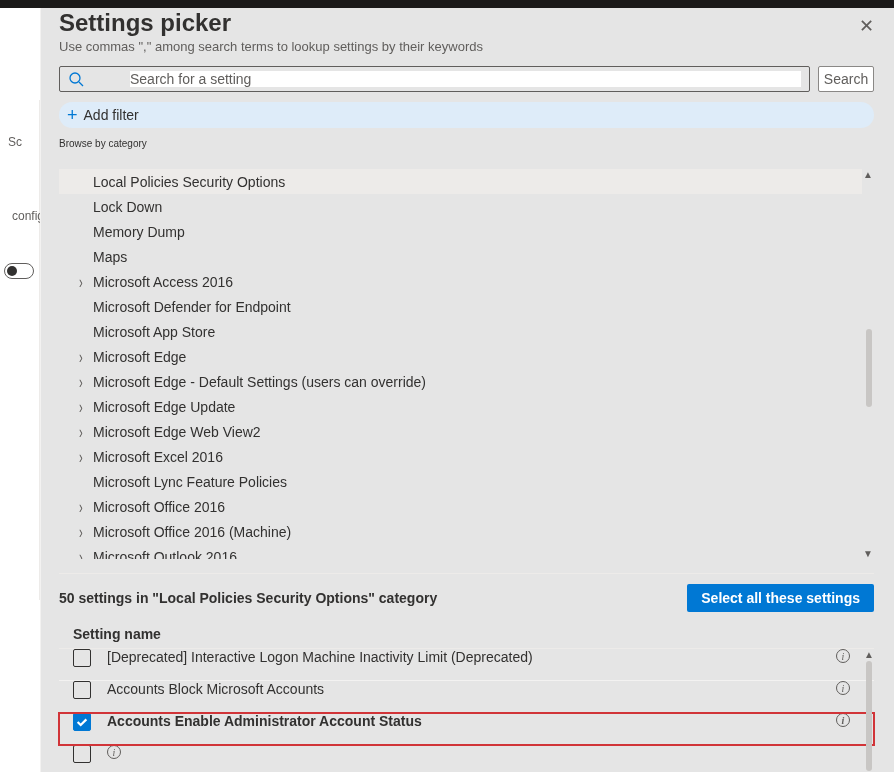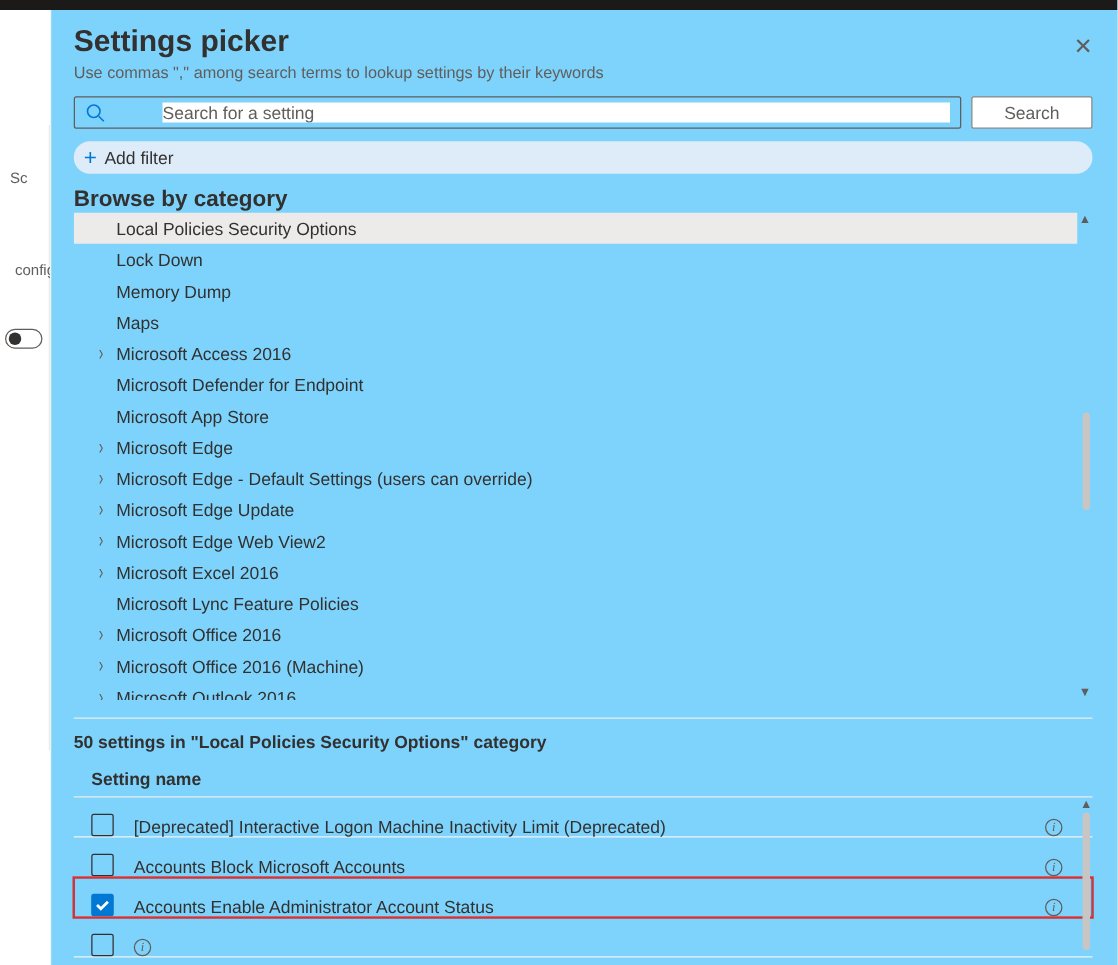--- a/index.html
+++ b/index.html
@@ -32,22 +32,22 @@
       margin: 40px 0 0 4px;
       position: relative;
     }
     .left-peek .toggle::before {
       content:''; position:absolute; width:10px; height:10px;
       background:#323130; border-radius:50%; top:2px; left:2px;
     }
     .panel {
       position: absolute;
       left: 40px; right: 0; top: 8px; bottom: 0;
-      background: #7dd3fc;
-      padding: 12px 20px 0 18px;
+      background: #e5e5e5;
+      padding: 1px 20px 0 18px;
       display: flex;
       flex-direction: column;
       border-left: 1px solid #f3f2f1;
     }
     .header { display:flex; justify-content: space-between; align-items:flex-start; }
     .title { font-size: 24px; font-weight: 600; color: #323130; }
     .subtitle { font-size: 13px; color: #605e5c; margin-top: 2px; margin-bottom: 12px; }
     .close { font-size: 18px; color: #605e5c; cursor: pointer; padding-top: 6px;}
     .search-row { display:flex; gap: 8px; margin-bottom: 10px;}
     .search-wrap {
@@ -55,32 +55,32 @@
       border: 1px solid #605e5c; border-radius: 2px;
       padding: 4px 8px;
       gap: 40px;
     }
     .search-wrap svg { width:16px; height:16px; color:#0078d4; margin-right:6px;}
     .search-wrap input {
       flex:1; border:none; outline:none; font-size:14px; color:#323130;
     }
     .search-wrap input::placeholder { color:#605e5c; }
     .search-btn {
-      width: 97px; border:1px solid #8a8886; background:#fff;
+      width: 56px; border:1px solid #8a8886; background:#fff;
       color:#605e5c; border-radius:2px; font-size:14px; cursor:pointer;
     }
     .add-filter {
       display:inline-flex; align-items:center; gap:6px;
       background:#deecf9; color:#323130;
       border-radius: 14px; padding: 4px 12px 4px 8px;
       font-size: 14px; cursor:pointer; margin-bottom: 10px;
       border: none;
     }
     .add-filter .plus { color:#0078d4; font-size:18px; line-height:1; }
-    .section-label { font-weight:700; margin-bottom: 0; font-size: 18px;}
+    .section-label { font-weight:400; margin-bottom: 20px; font-size: 10px;}
     .tree-wrap { position:relative; flex: 0 0 auto; }
     .tree {
       height: 390px; overflow:hidden;
       border-right: 12px solid transparent;
     }
     .tree-scroll-up, .tree-scroll-down {
       position:absolute; right:0; width:12px; text-align:center;
       color:#605e5c; font-size:10px; cursor:pointer;
     }
     .tree-scroll-up { top:0; }
@@ -106,25 +106,25 @@
       border-radius:2px; cursor:pointer;
     }
     .col-header { font-weight:600; padding: 6px 0 6px 14px; border-bottom:1px solid #edebe9; font-size:14px;}
     .rows-wrap { position:relative; flex:1;}
     .rows-scrollbar {
       position:absolute; right:2px; top:12px; width:6px; height:110px;
       background:#c8c6c4; border-radius:3px;
     }
     .rows-scroll-up { position:absolute; right:0; top:0; font-size:10px; color:#605e5c;}
     .row {
-      display:flex; align-items:flex-end; height:32px;
+      display:flex; align-items:flex-start; height:32px;
       border-bottom:1px solid #f3f2f1; padding: 0 24px 0 14px;
       cursor:pointer;
     }
-    .row.highlighted { outline: 2px solid #d13438; outline-offset:-1px;}
+    .row.highlighted { outline: 2px solid #d13438; outline-offset:-1px;font-weight:bold;}
     .chk {
       width:18px; height:18px; border:1px solid #323130; border-radius:2px;
       margin-right: 16px; display:flex; align-items:center; justify-content:center;
       flex-shrink:0;
     }
     .chk.checked { background:#0078d4; border-color:#0078d4; }
     .chk.checked svg { width:14px; height:14px; color:#fff; }
     .row-label { flex:1; font-size:14px; color:#323130;}
     .info {
       width:14px; height:14px; border:1px solid #605e5c; border-radius:50%;
@@ -240,20 +240,21 @@
       </div>
     <div class="tree-scroll-up">▲</div>
     <div class="tree-scrollbar"></div>
     <div class="tree-scroll-down">▼</div>
   </div>
 
   <hr class="divider">
 
   <div class="results-bar">
     <div class="results-count">50 settings in "Local Policies Security Options" category</div>
+    <button class="select-all">Select all these settings</button>
   </div>
 
   <div class="col-header">Setting name</div>
 
   <div class="rows-wrap">
     <div class="rows-scroll-up">▲</div>
     <div id="rows">
         <div class="row">
           <span class="chk"></span>
           <span class="row-label">[Deprecated] Interactive Logon Machine Inactivity Limit (Deprecated)</span>

